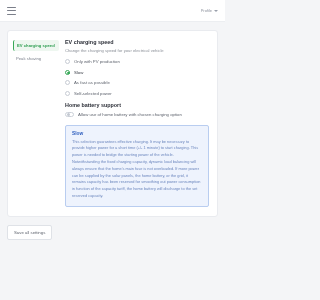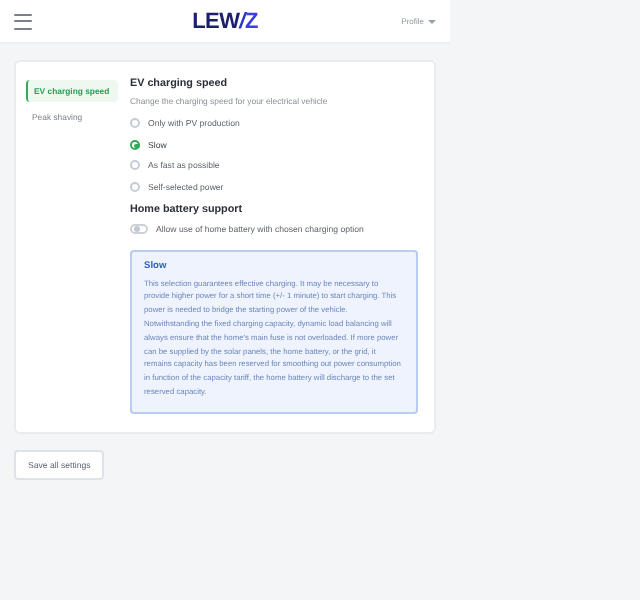--- a/index.html
+++ b/index.html
@@ -199,23 +199,20 @@
 </style>
 </head>
 <body>
 
 <div class="header">
   <div class="hamburger">
     <i></i>
       <i></i>
       <i></i>
   </div>
-  <div class="logo">
-    <span class="lew">LEW</span><span class="slash">/</span><span class="zed">Z</span>
-  </div>
   <div class="profile">
     <span>Profile</span>
     <span class="caret"></span>
   </div>
 </div>
 
 <div class="body-wrap">
   <div class="panel">
 
     <div class="sidebar">

